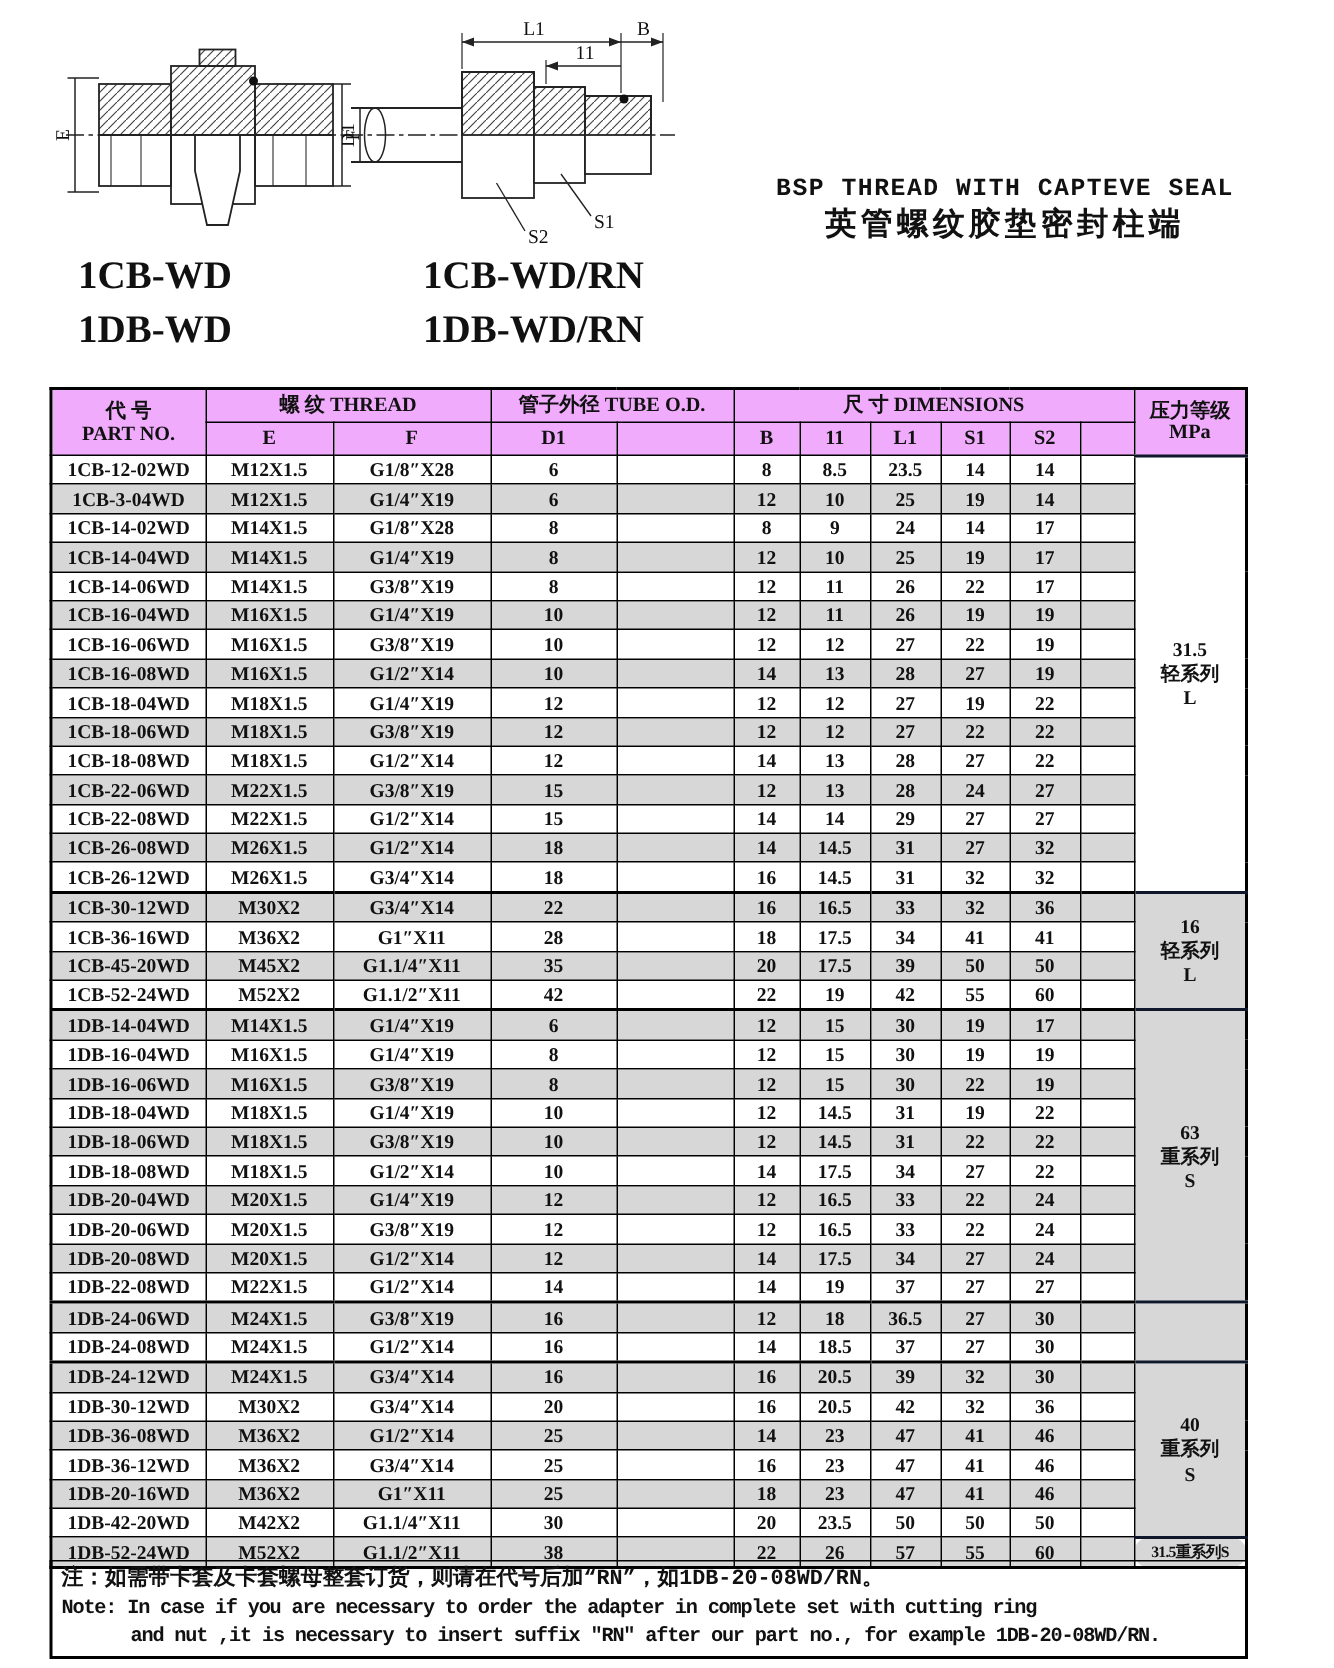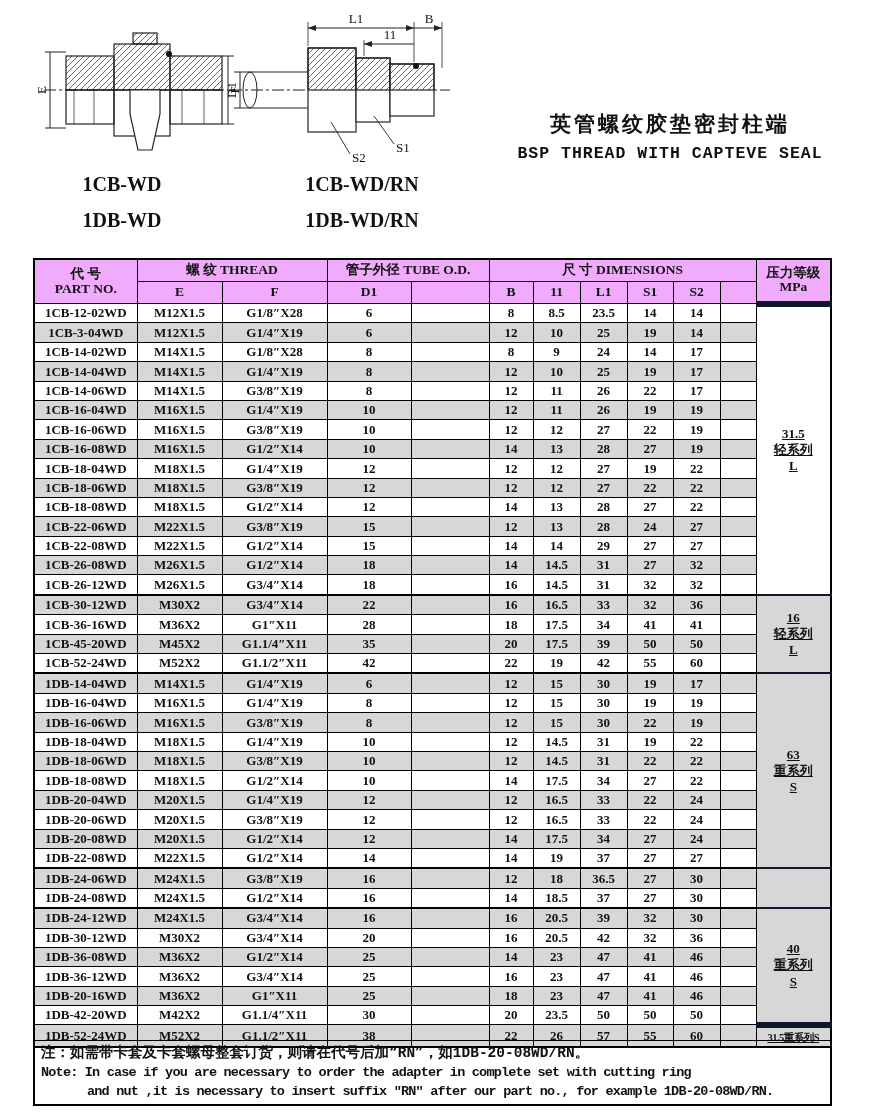--- a/index.html
+++ b/index.html
@@ -6,37 +6,37 @@
   #page{position:relative;width:889px;height:1112px;background:#ffffff;
         font-family:"Liberation Serif","DejaVu Serif",serif;color:#111;overflow:hidden;}
   svg text{font-family:"Liberation Serif","DejaVu Serif",serif;fill:#111;}
 
   
   #fig-left{position:absolute;left:36px;top:14px;}
   #fig-right{position:absolute;left:228px;top:8px;}
   #title-block{position:absolute;left:468px;top:110px;width:404px;text-align:center;}
   #title-cn{font-size:21px;font-weight:bold;letter-spacing:3px;}
   #title-en{font-size:16.5px;font-weight:bold;letter-spacing:1px;margin-top:6px;font-family:"Liberation Mono","DejaVu Sans Mono",monospace;}
-  .part-labels{position:absolute;top:166px;text-align:center;font-weight:bold;font-size:20px;line-height:36px;}
+  .part-labels{position:absolute;top:166px;font-weight:bold;font-size:26px;line-height:36px;}
   #parts-left{left:52px;width:140px;}
   #parts-right{left:282px;width:160px;}
 
   
   #spec-table{position:absolute;left:33px;top:258px;border-collapse:collapse;table-layout:fixed;
               width:797px;border:2px solid #000;}
   #spec-table td,#spec-table th{border:1px solid #000;padding:0;text-align:center;vertical-align:middle;
               font-weight:bold;font-size:13px;line-height:1.05;overflow:hidden;white-space:nowrap;}
   #spec-table thead th{background:#f0abfc;height:21px;font-size:13.5px;}
   #spec-table thead .cnrow{font-size:14px;}
   #spec-table tbody td{height:18.4px;}
   #spec-table tr.shade td{background:#d7d7d7;}
   #spec-table tr.heavy td{border-top-width:2px;}
-  #spec-table td.mpa{background:#fff;border-top:6px solid #0f172a;border-left:1px solid #000;font-size:13px;text-decoration:underline;}
+  #spec-table td.mpa{background:#fff;border-top:2px solid #0f172a;border-left:1px solid #000;font-size:13px;}
   #spec-table td.mpa div{line-height:1.25;}
-  #spec-table td.mpa-small{font-size:10.5px;letter-spacing:-0.5px;}
+  #spec-table td.mpa-small{font-size:10.5px;letter-spacing:-0.5px;border-radius:10px;}
 
   
   #note-box{position:absolute;left:33px;top:1040px;width:785px;height:56px;
             border:2px solid #000;border-top:1px solid #000;padding:3px 4px 4px 6px;
             font-weight:bold;}
   #note-cn{font-size:14.5px;line-height:19px;font-family:Liberation Mono, monospace;}
   #note-en1,#note-en2{font-size:13.5px;line-height:19px;font-family:"Liberation Mono","DejaVu Sans Mono",monospace;letter-spacing:-0.8px;}
   #note-en2{padding-left:46px;}
 </style>
 </head>
@@ -122,22 +122,22 @@
     <polygon points="136,36 144,33 144,39" fill="#222"></polygon>
     <text x="162" y="31" text-anchor="middle" font-size="13">11</text>
 
     <line x1="103" y1="114" x2="122" y2="146" stroke="#222" stroke-width="0.9"></line>
     <text x="124" y="154" font-size="13">S2</text>
     <line x1="146" y1="108" x2="166" y2="136" stroke="#222" stroke-width="0.9"></line>
     <text x="168" y="144" font-size="13">S1</text>
   </svg>
 
   <div id="title-block">
+    <div id="title-en">BSP THREAD WITH CAPTEVE SEAL</div>
     <div id="title-cn">英管螺纹胶垫密封柱端</div>
-    <div id="title-en">BSP THREAD WITH CAPTEVE SEAL</div>
   </div>
 
   <div id="parts-left" class="part-labels">
     <div>1CB-WD</div>
     <div>1DB-WD</div>
   </div>
   <div id="parts-right" class="part-labels">
     <div>1CB-WD/RN</div>
     <div>1DB-WD/RN</div>
   </div>

